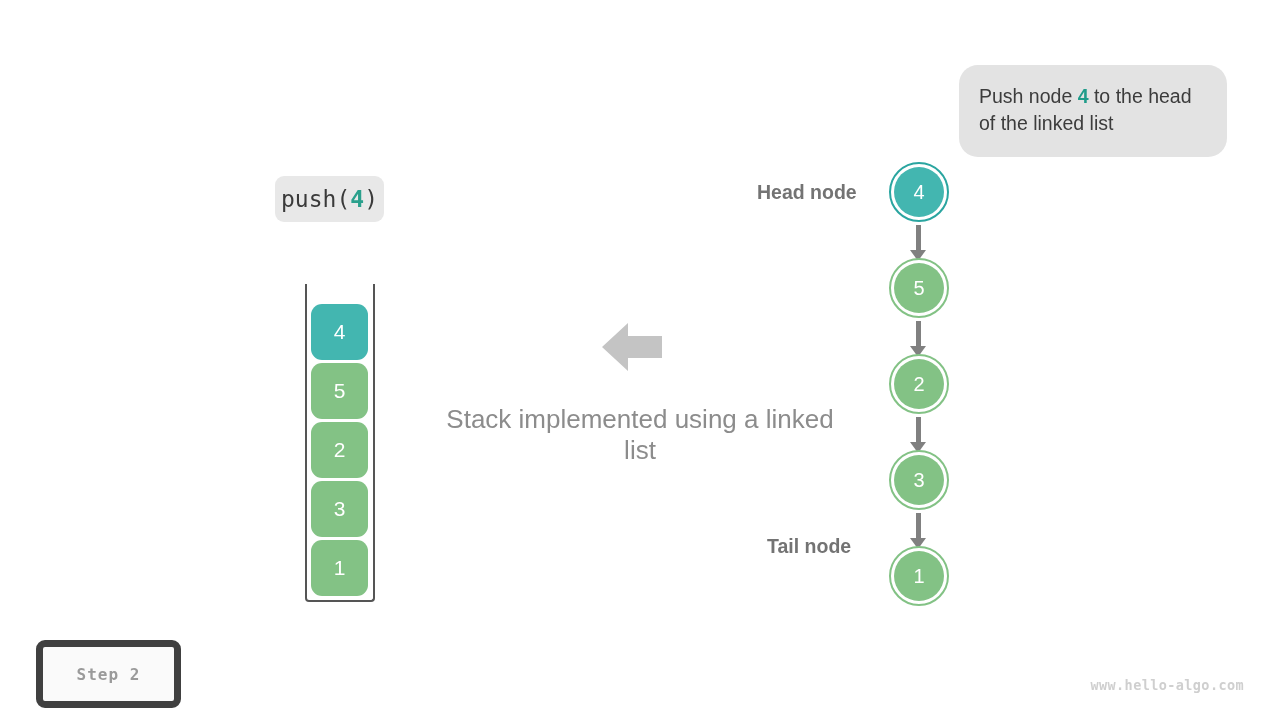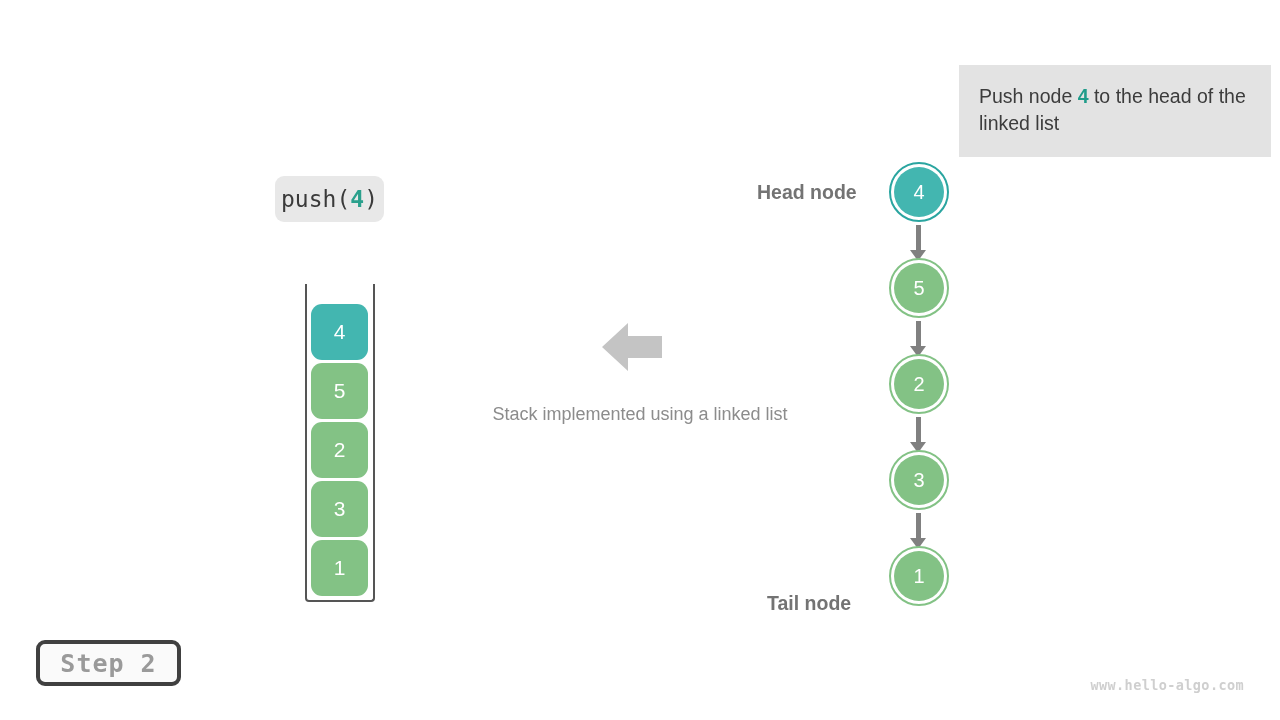--- a/index.html
+++ b/index.html
@@ -17,25 +17,25 @@
     position: relative;
     width: 1280px;
     height: 720px;
   }
 
   
   .callout {
     position: absolute;
     left: 959px;
     top: 65px;
-    width: 312px;
+    width: 268px;
     box-sizing: border-box;
     padding: 18px 20px 20px 20px;
     background: #e3e3e3;
-    border-radius: 0;
+    border-radius: 19px;
     color: #3c3c3c;
     font-size: 19.5px;
     line-height: 27px;
   }
   .callout .hl {
     color: #1f9c8a;
     font-weight: bold;
   }
 
   
@@ -60,31 +60,31 @@
     color: #2aa08c;
     font-weight: bold;
   }
 
   
   .step-badge {
     position: absolute;
     left: 36px;
     top: 640px;
     width: 145px;
-    height: 46px;
+    height: 68px;
     box-sizing: border-box;
     background: #fafafa;
-    border: 4px solid #404040;
+    border: 7px solid #404040;
     border-radius: 9px;
     display: flex;
     align-items: center;
     justify-content: center;
     font-family: "DejaVu Sans Mono", monospace;
     font-weight: bold;
-    font-size: 25px;
+    font-size: 16px;
     color: #9a9a9a;
     letter-spacing: 1px;
   }
 
   
   .watermark {
     position: absolute;
     right: 36px;
     top: 677px;
     font-family: "DejaVu Sans Mono", monospace;
@@ -130,41 +130,41 @@
     background: #43b6b0;
   }
 
   
   .caption {
     position: absolute;
     left: 441px;
     top: 404px;
     width: 398px;
     text-align: center;
-    font-size: 18px;
+    font-size: 26px;
     color: #8c8c8c;
   }
   .big-arrow {
     position: absolute;
     left: 602px;
     top: 320px;
     width: 60px;
     height: 54px;
   }
 
   
   .ll-label {
     position: absolute;
     font-weight: bold;
     font-size: 19.5px;
     color: #737373;
     white-space: nowrap;
   }
   .ll-label.head { left: 757px; top: 181px; }
-  .ll-label.tail { left: 767px; top: 592px; }
+  .ll-label.tail { left: 767px; top: 535px; }
 
   .node {
     position: absolute;
     width: 60px;
     height: 60px;
     border-radius: 50%;
     box-sizing: border-box;
     border: 2px solid #83c285;
     background: #ffffff;
     display: flex;

